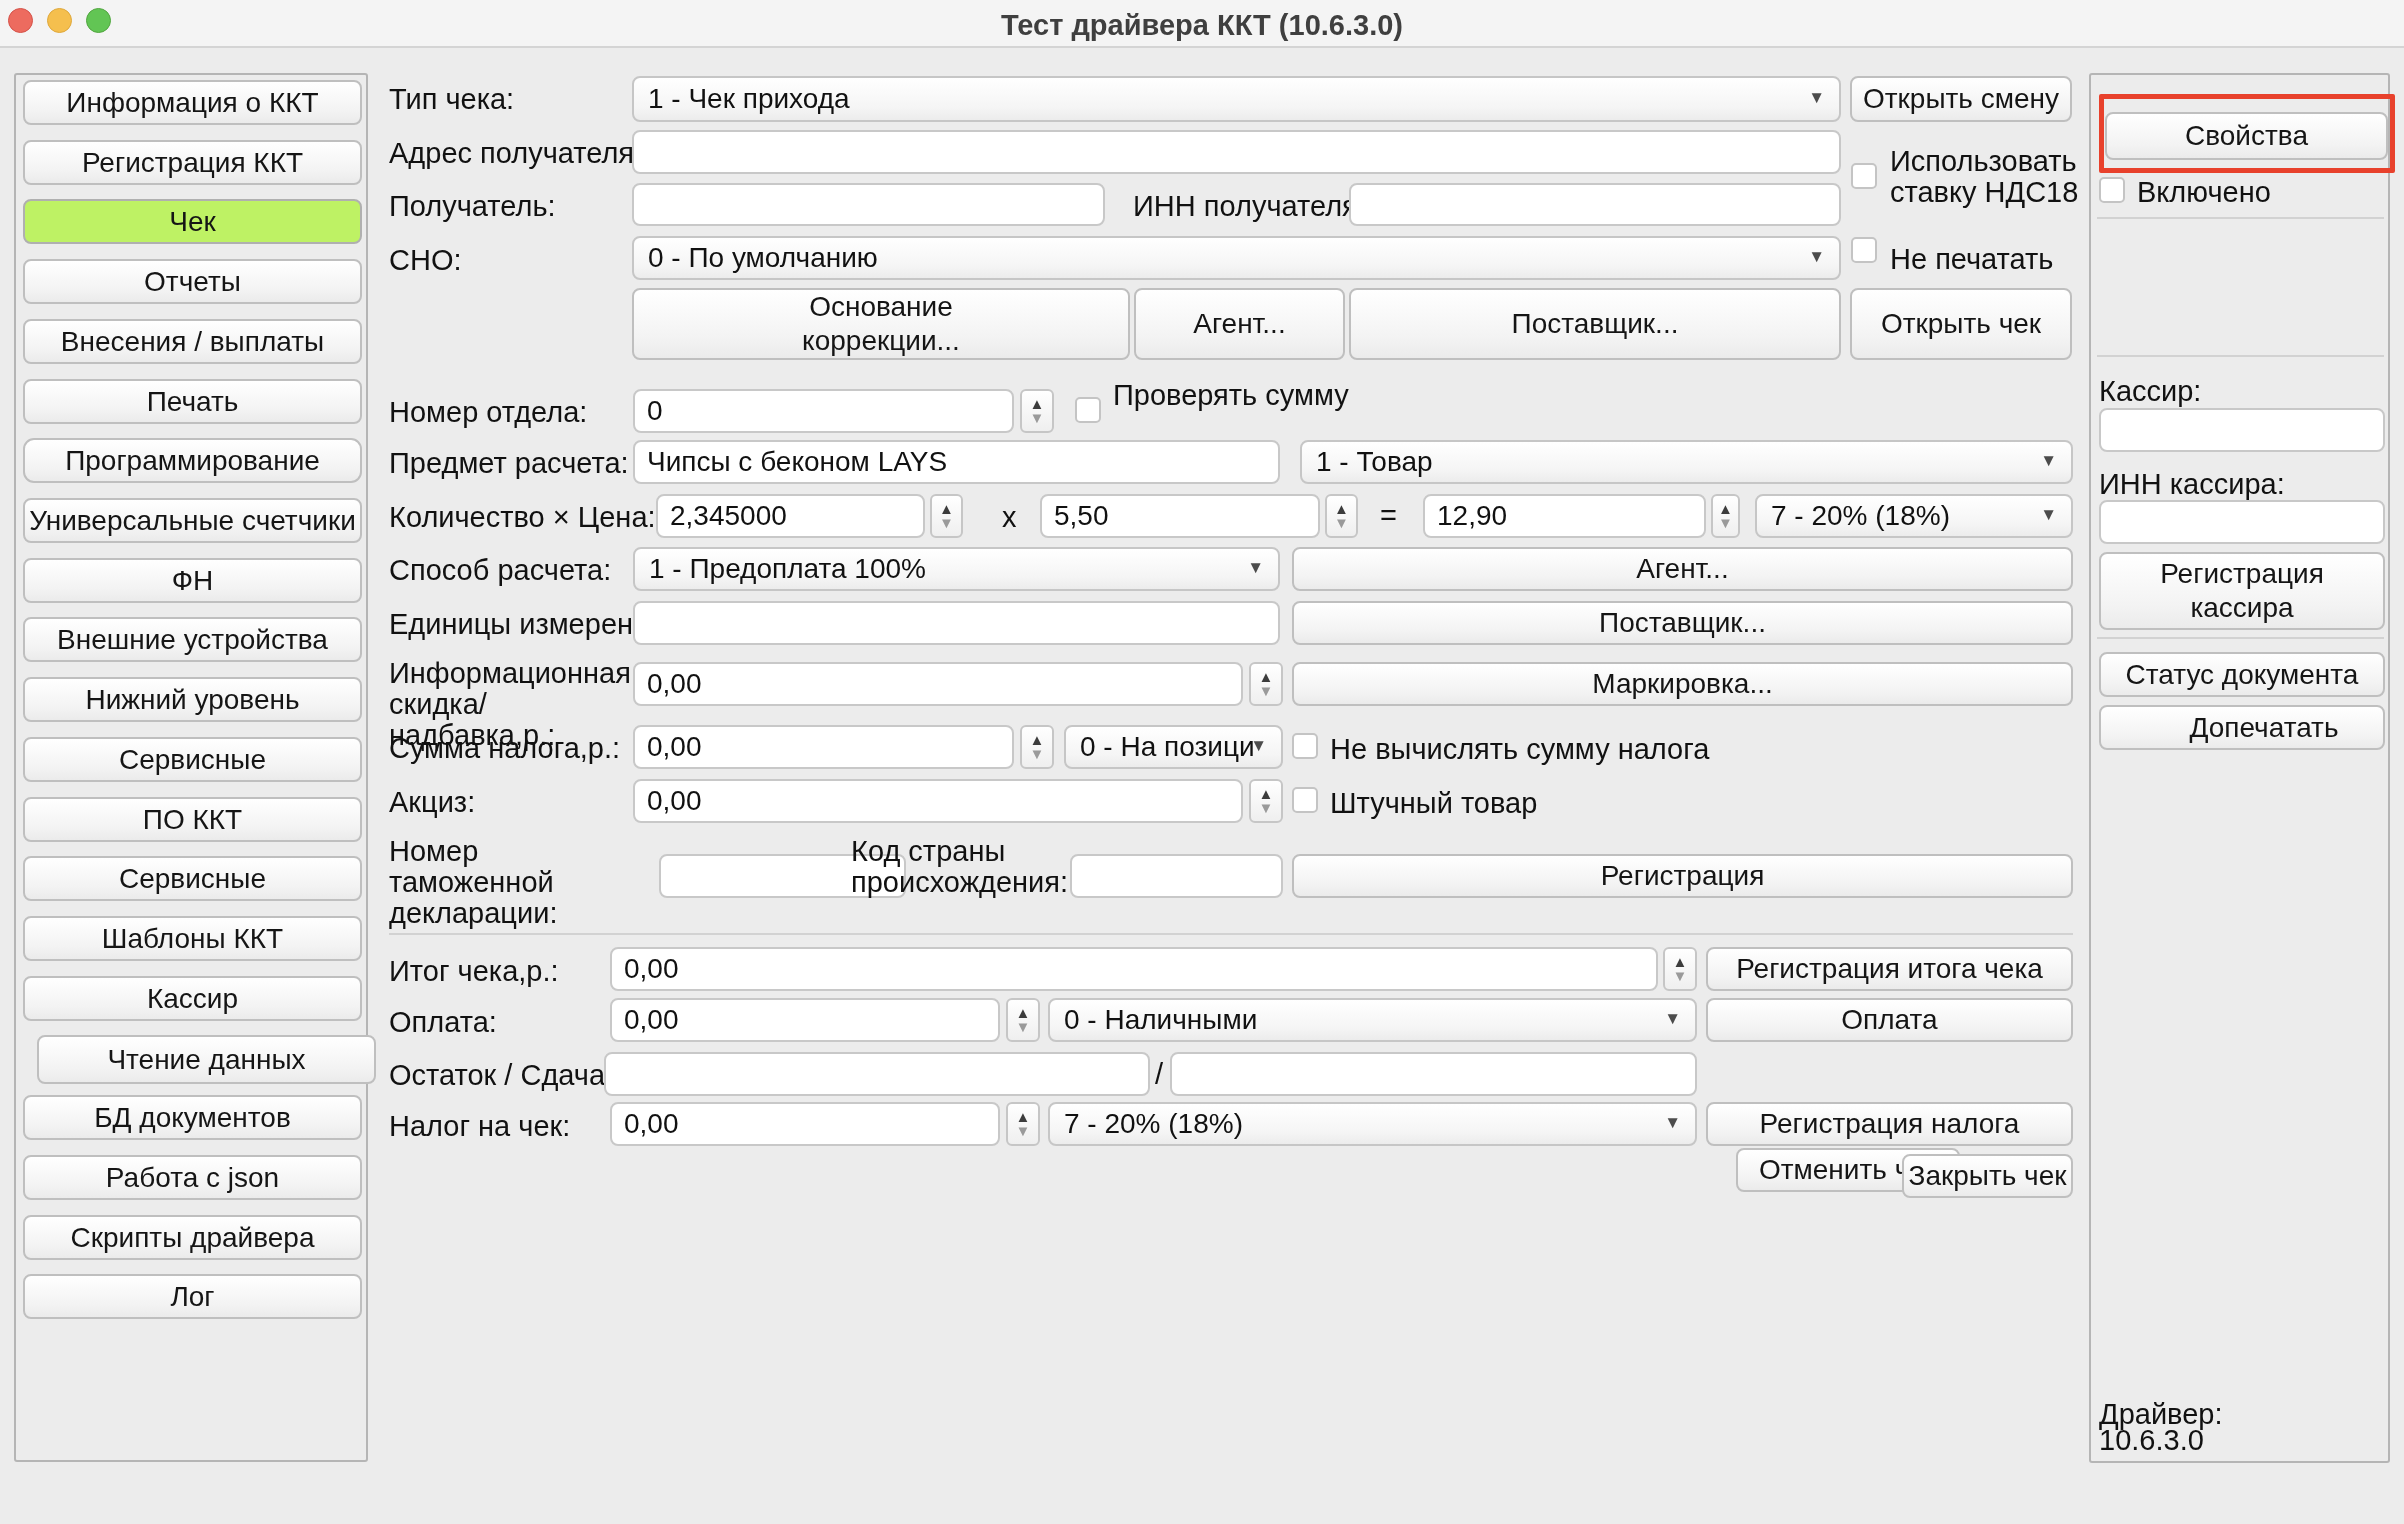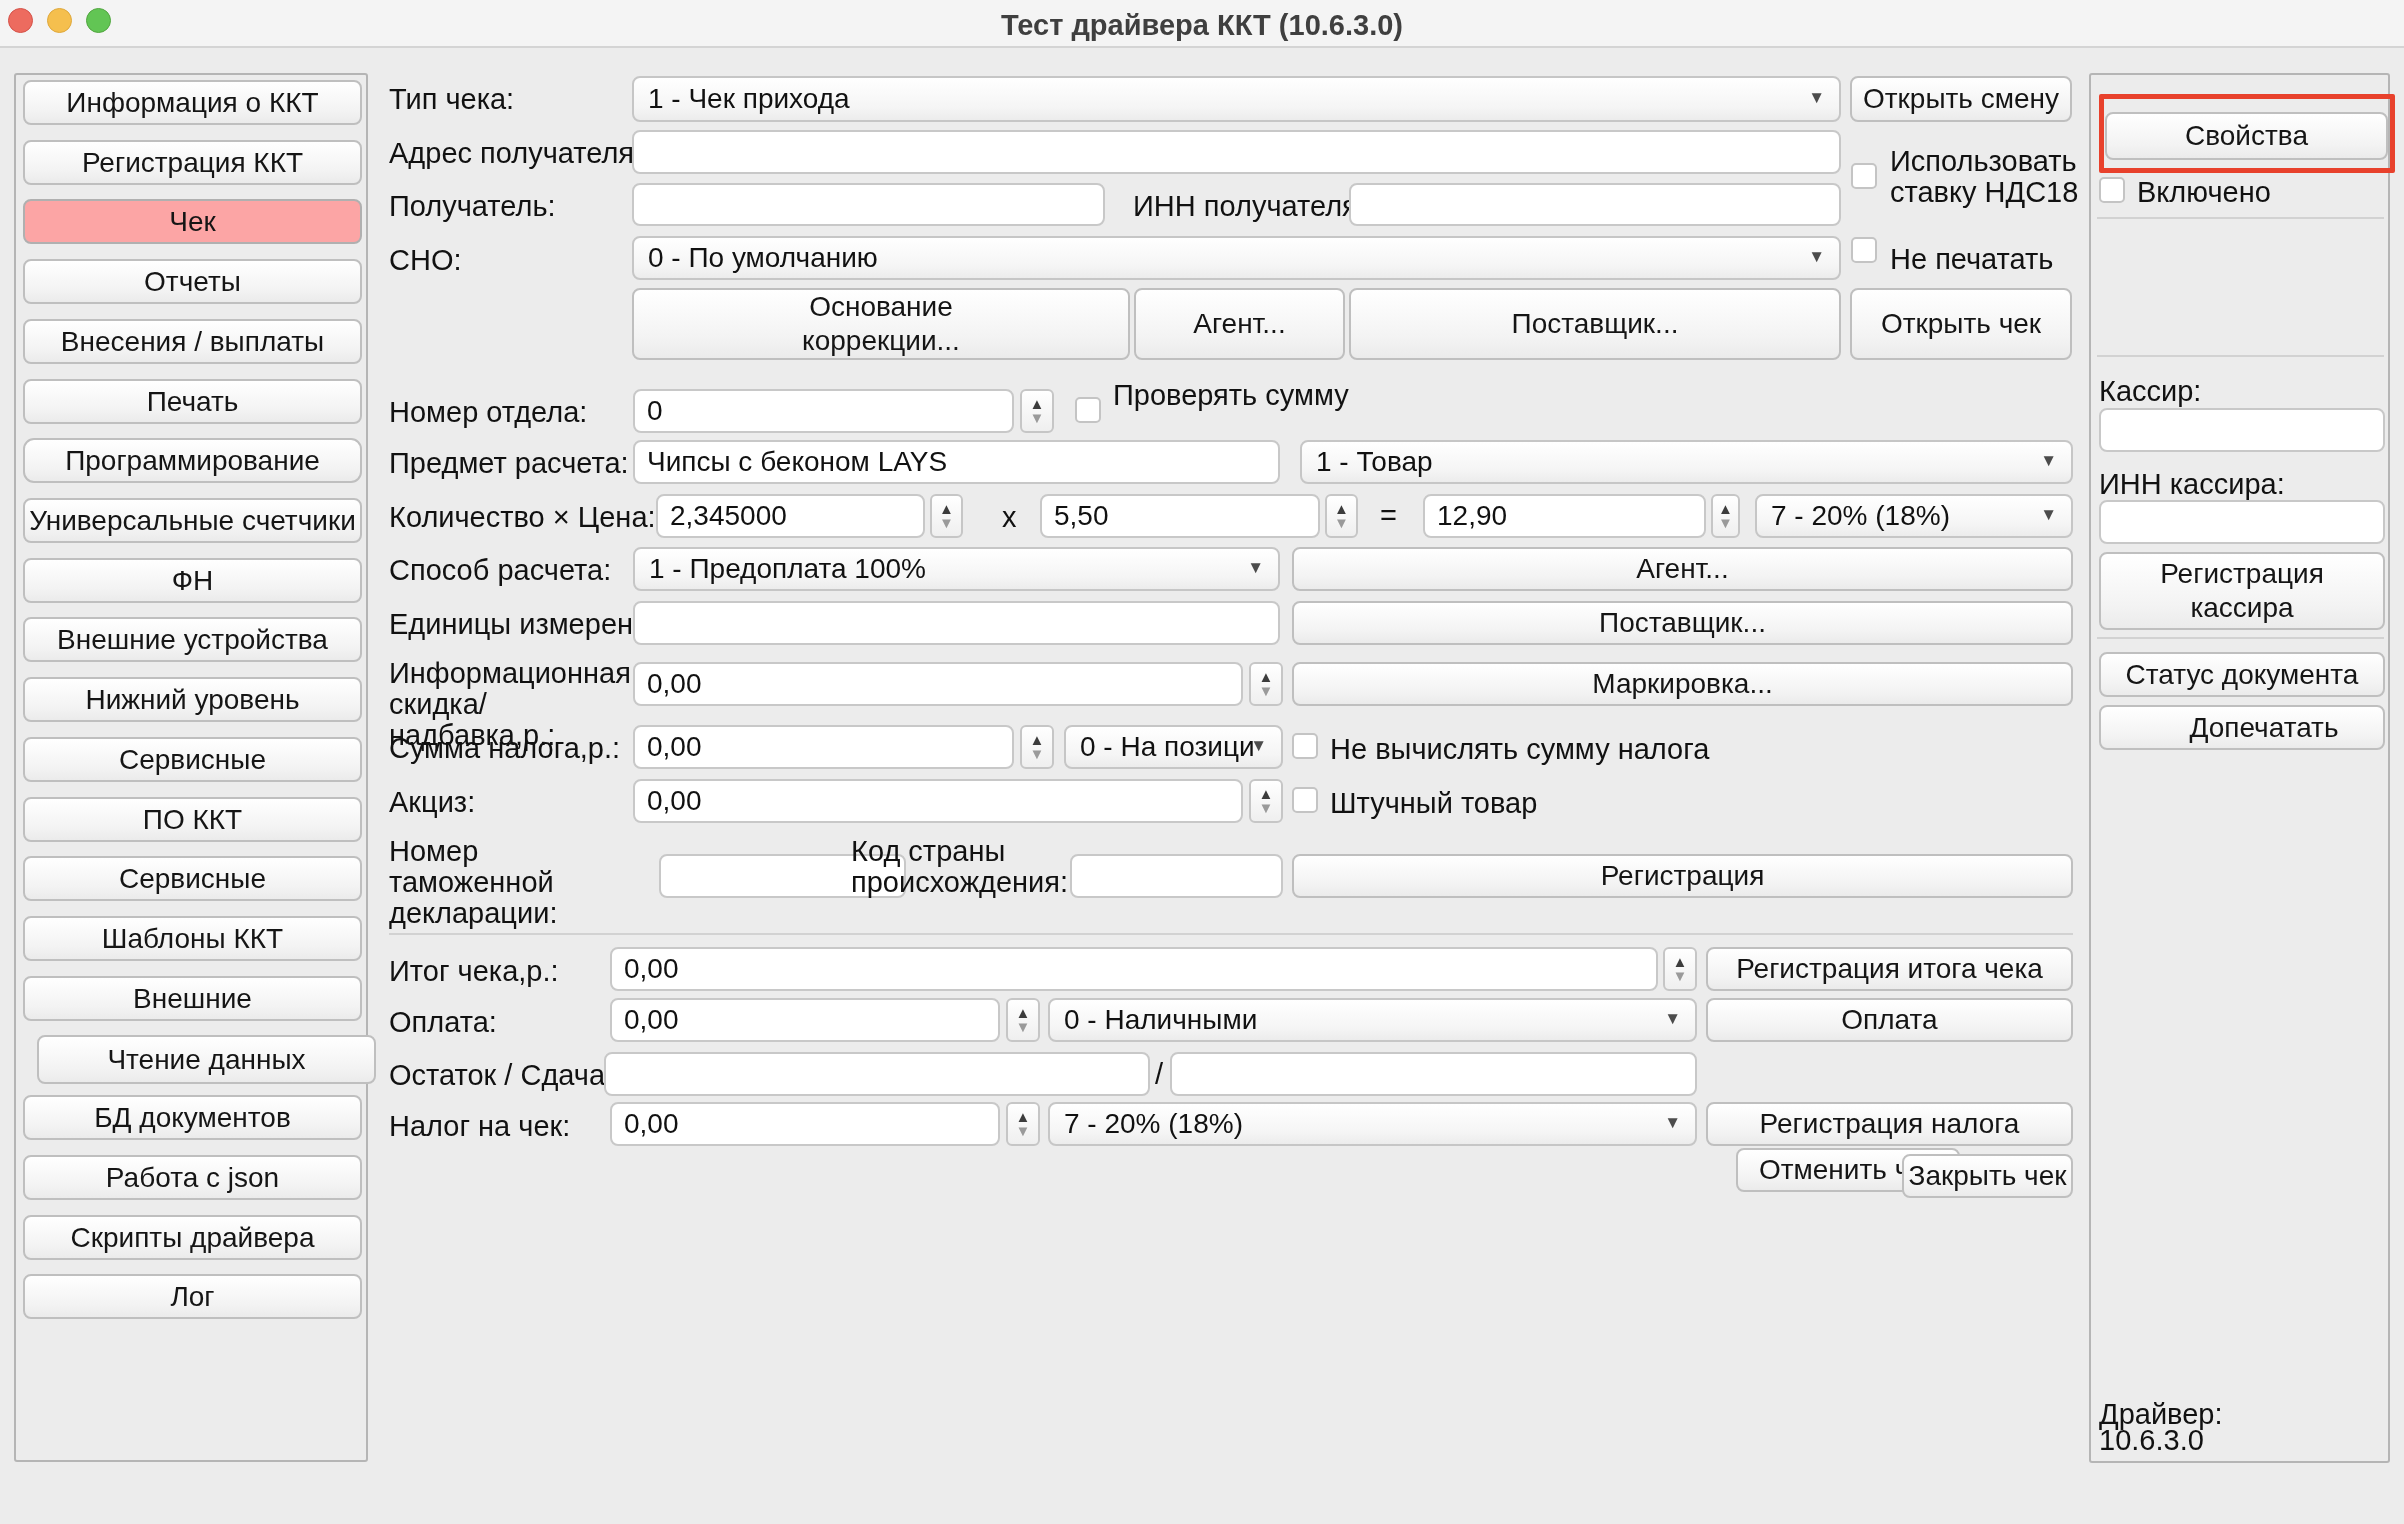--- a/index.html
+++ b/index.html
@@ -17,21 +17,21 @@
   
   .groupbox{border:2px solid #b5b5b5;border-radius:3px;background:transparent;}
   
   .btn{
     background:linear-gradient(180deg,#ffffff 0%,#f3f3f3 70%,#ebebeb 100%);
     border:2px solid #bfbfbf;border-radius:8px;
     display:flex;align-items:center;justify-content:center;
     font-size:28px;color:#151515;white-space:nowrap;cursor:default;
   }
   .btn.two-line{white-space:pre-line;text-align:center;line-height:34px;}
-  .btn.selected{background:#fca5a5;border-color:#b0b0b0;}
+  .btn.selected{background:#bef264;border-color:#b0b0b0;}
   
   .input{
     background:#fff;border:2px solid #c8c8c8;border-radius:8px;
     font-size:28px;color:#111;padding:0 0 0 12px;outline:none;
     font-family:"Liberation Sans","DejaVu Sans",sans-serif;
   }
   
   .combo{
     background:linear-gradient(180deg,#ffffff 0%,#f5f5f5 70%,#ececec 100%);
     border:2px solid #c6c6c6;border-radius:8px;
@@ -73,21 +73,21 @@
 <div class="abs btn" style="left:23px;top:379px;width:339px;height:45px;">Печать</div>
 <div class="abs btn" style="left:23px;top:438px;width:339px;height:45px;border-radius:11px;">Программирование</div>
 <div class="abs btn" style="left:23px;top:498px;width:339px;height:45px;">Универсальные счетчики</div>
 <div class="abs btn" style="left:23px;top:558px;width:339px;height:45px;">ФН</div>
 <div class="abs btn" style="left:23px;top:617px;width:339px;height:45px;">Внешние устройства</div>
 <div class="abs btn" style="left:23px;top:677px;width:339px;height:45px;">Нижний уровень</div>
 <div class="abs btn" style="left:23px;top:737px;width:339px;height:45px;">Сервисные</div>
 <div class="abs btn" style="left:23px;top:797px;width:339px;height:45px;">ПО ККТ</div>
 <div class="abs btn" style="left:23px;top:856px;width:339px;height:45px;">Сервисные</div>
 <div class="abs btn" style="left:23px;top:916px;width:339px;height:45px;">Шаблоны ККТ</div>
-<div class="abs btn" style="left:23px;top:976px;width:339px;height:45px;">Внешние</div>
+<div class="abs btn" style="left:23px;top:976px;width:339px;height:45px;">Кассир</div>
 <div class="abs btn" style="left:37px;top:1035px;width:339px;height:49px;">Чтение данных</div>
 <div class="abs btn" style="left:23px;top:1095px;width:339px;height:45px;">БД документов</div>
 <div class="abs btn" style="left:23px;top:1155px;width:339px;height:45px;">Работа с json</div>
 <div class="abs btn" style="left:23px;top:1215px;width:339px;height:45px;">Скрипты драйвера</div>
 <div class="abs btn" style="left:23px;top:1274px;width:339px;height:45px;">Лог</div>
 
 <div class="abs label" style="left:389px;top:83px;">Тип чека:</div>
 <div class="abs combo" style="left:632px;top:76px;width:1209px;height:46px;">
   <span>1 - Чек прихода</span>
     <span class="arrow">▼</span>

